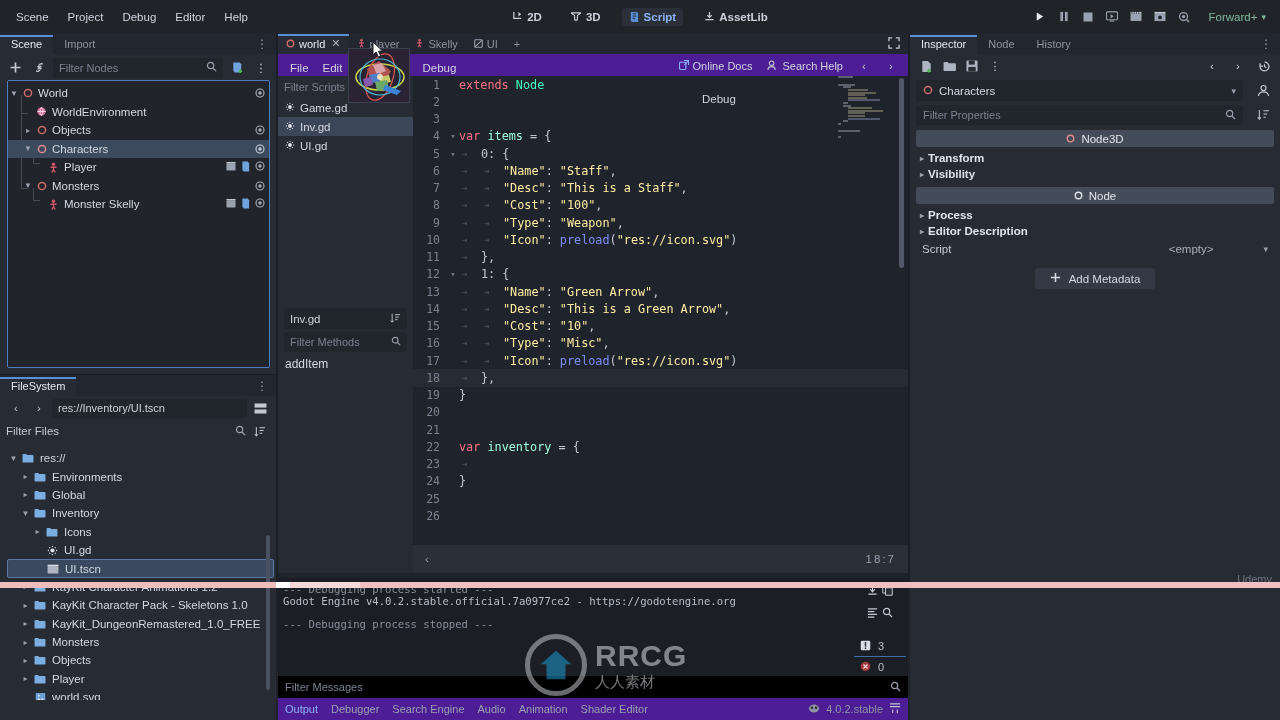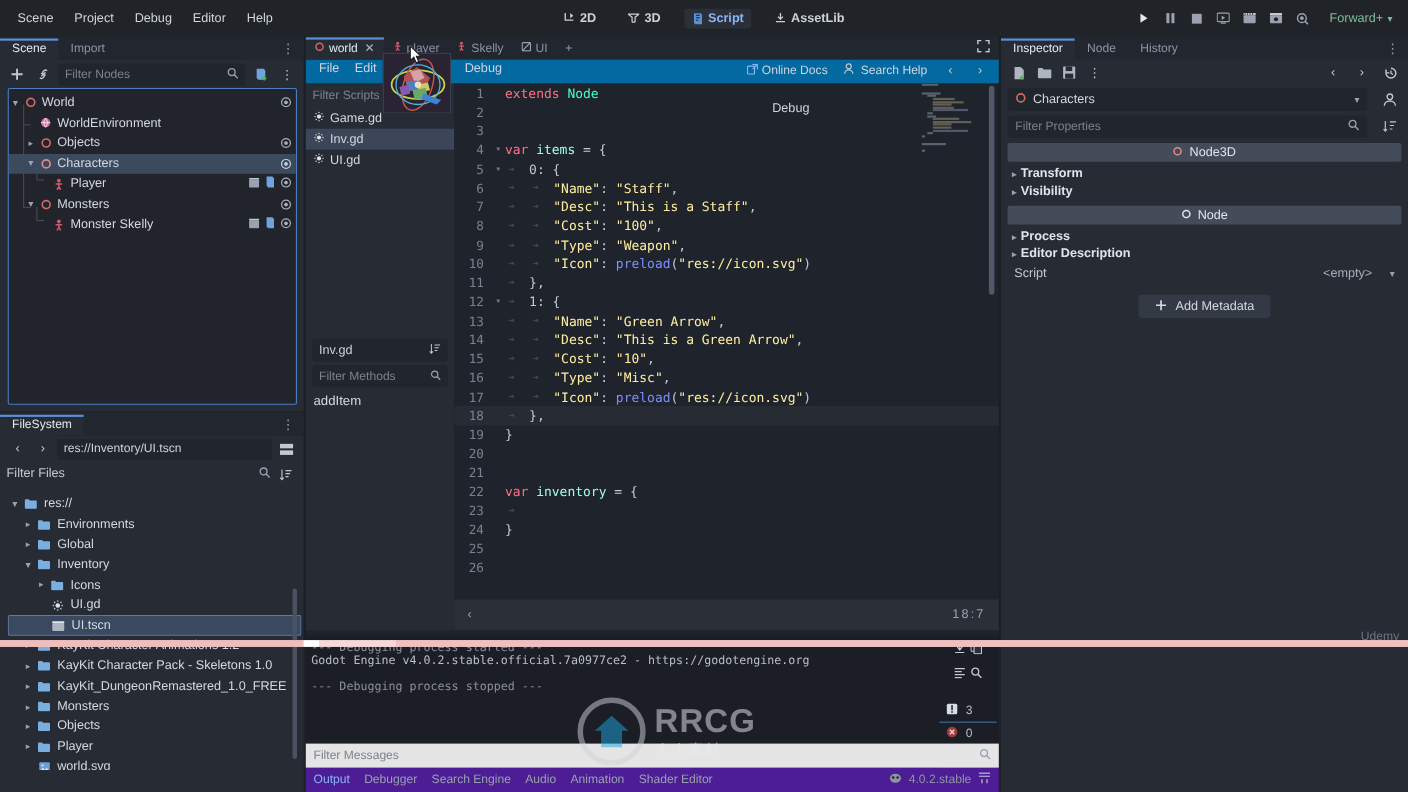--- a/index.html
+++ b/index.html
@@ -63,21 +63,21 @@
 
   
   .center { position:absolute; left:278px; top:33px; width:630px; height:687px; background:#1f232a; }
   .sctabbar { height:21px; background:#22262e; display:flex; align-items:flex-end; position:relative; }
   .sctab { font-size:11px; padding:3px 8px 4px 8px; color:#8d94a2; display:flex; align-items:center; gap:4px; position:relative; }
   .sctab.active { color:#e4e8ef; background:#272c34; }
   .sctab.active:after { content:""; position:absolute; left:0; right:0; top:0; height:2px; background:#5a8fd6; }
   .sctab .x { color:#aab0bc; font-size:11px; margin-left:2px; }
   .expand { position:absolute; right:8px; bottom:3px; }
 
-  .scmenu { height:22px; background:#0369a1; display:flex; align-items:flex-start; padding:0 5px; gap:0px; }
+  .scmenu { height:22px; background:#4c1d95; display:flex; align-items:flex-end; padding:0 5px; gap:0px; }
   .scmenu .mm { padding:2px 7px; font-size:11.5px; color:#cfd4de; border-radius:3px; }
   .scmenu .right { margin-left:auto; display:flex; align-items:center; gap:7px; padding-right:2px; }
   .linkbtn { display:flex; align-items:center; gap:4px; font-size:11px; color:#cfd4de; padding:2px 4px; border-radius:3px; }
 
   .codearea { position:absolute; left:0; top:43px; width:630px; height:497px; display:flex; }
   .scriptlist { width:135px; background:#272c34; position:relative; }
   .slfilter { height:22px; display:flex; align-items:center; padding:0 6px; color:#7b8290; font-size:11px; }
   .srow { height:19px; display:flex; align-items:center; padding:0 7px; gap:5px; font-size:11.5px; color:#d3d8e1; }
   .srow.sel { background:#3b4658; }
   .sl-bottom { position:absolute; left:0; right:0; bottom:0; }
@@ -106,38 +106,38 @@
   .codestatus .pos { margin-left:auto; letter-spacing:2px; }
 
   
   .outpanel { position:absolute; left:0; top:545px; width:630px; height:142px; background:#1b1e25; }
   .outtext { position:absolute; left:5px; top:6px; right:58px; bottom:28px; font-family:"DejaVu Sans Mono", monospace; font-size:10.6px; color:#b9bfc9; line-height:11.6px; overflow:hidden; }
   .outtext .dim { color:#8a919d; }
   .outside { position:absolute; right:2px; top:2px; width:52px; bottom:30px; }
   .ositem { display:flex; align-items:center; justify-content:center; gap:4px; height:22px; }
   .counter { height:21px; display:flex; align-items:center; gap:7px; padding-left:6px; border-bottom:1px solid #3f6fa8; }
   .counter .cnum { color:#b9bfc9; font-size:11px; }
-  .filtermsg { position:absolute; left:0; right:0; bottom:22px; height:22px; background:#e5e5e5; display:flex; align-items:center; padding:0 7px; font-size:11px; color:#7b8290; }
+  .filtermsg { position:absolute; left:0; right:0; bottom:22px; height:22px; background:#000000; display:flex; align-items:center; padding:0 7px; font-size:11px; color:#7b8290; }
   .bottombar { position:absolute; left:0; right:0; bottom:0; height:22px; background:#4c1d95; display:flex; align-items:center; padding:0 7px; gap:13px; font-size:11px; }
   .bottombar .bt { color:#9aa1af; }
   .bottombar .bt.active { color:#8ab4f8; }
   .bottombar .rightg { margin-left:auto; display:flex; align-items:center; gap:6px; color:#8d94a2; }
 
   
   .inspector { position:absolute; left:910px; top:33px; width:370px; height:687px; background:#272c34; }
   .insp-tools { height:24px; display:flex; align-items:center; padding:0 6px; gap:3px; }
   .insp-tools .rg { margin-left:auto; display:flex; align-items:center; gap:6px; }
   .nodebox { height:21px; margin:2px 6px; background:#21252c; border-radius:3px; display:flex; align-items:center; padding:0 7px; gap:6px; font-size:11.5px; color:#d3d8e1; }
   .nodebox .chev { margin-left:auto; color:#9aa2b0; font-size:9px; }
   .inspfilter { height:20px; margin:2px 6px; background:#21252c; border-radius:3px; display:flex; align-items:center; padding:0 7px; font-size:11px; color:#7b8290; }
   .catrow { height:17px; margin:3px 6px 0 6px; background:#454c59; display:flex; align-items:center; justify-content:center; gap:6px; font-size:11.5px; color:#e0e4eb; border-radius:2px; }
   .proprow { height:16px; display:flex; align-items:center; padding:0 10px; gap:4px; font-size:11.5px; color:#e0e4eb; font-weight:bold; }
   .proprow .ar { color:#9aa2b0; font-size:8px; }
   .scriptrow { height:20px; display:flex; align-items:center; padding:0 12px; font-size:11.5px; color:#c3c8d2; }
-  .scriptrow .val { margin-left:auto; margin-right:16px; color:#a8aeba; }
+  .scriptrow .val { margin-left:auto; margin-right:50px; color:#a8aeba; }
   .scriptrow .chev { color:#9aa2b0; font-size:9px; }
   .addmeta { margin:9px auto 0 auto; width:120px; height:21px; background:#343a45; border-radius:3px; display:flex; align-items:center; justify-content:center; gap:8px; font-size:11.5px; color:#d3d8e1; }
 
   
   .watermark { position:absolute; left:525px; top:625px; width:230px; height:80px; pointer-events:none; opacity:0.5; display:flex; align-items:center; gap:8px; }
   .wm-ring { width:62px; height:62px; border-radius:50%; border:5px solid #cfd3d8; display:flex; align-items:center; justify-content:center; }
   .wm-inner { width:34px; height:34px; background:#1ea7e1; clip-path:polygon(50% 8%, 95% 48%, 78% 48%, 78% 92%, 22% 92%, 22% 48%, 5% 48%); }
   .wm-text { font-size:30px; font-weight:bold; color:#e9edf2; letter-spacing:1px; }
   .wm-sub { font-size:15px; color:#e9edf2; }
   .udemy { position:absolute; right:8px; bottom:3px; font-size:11px; color:#6d7482; }

